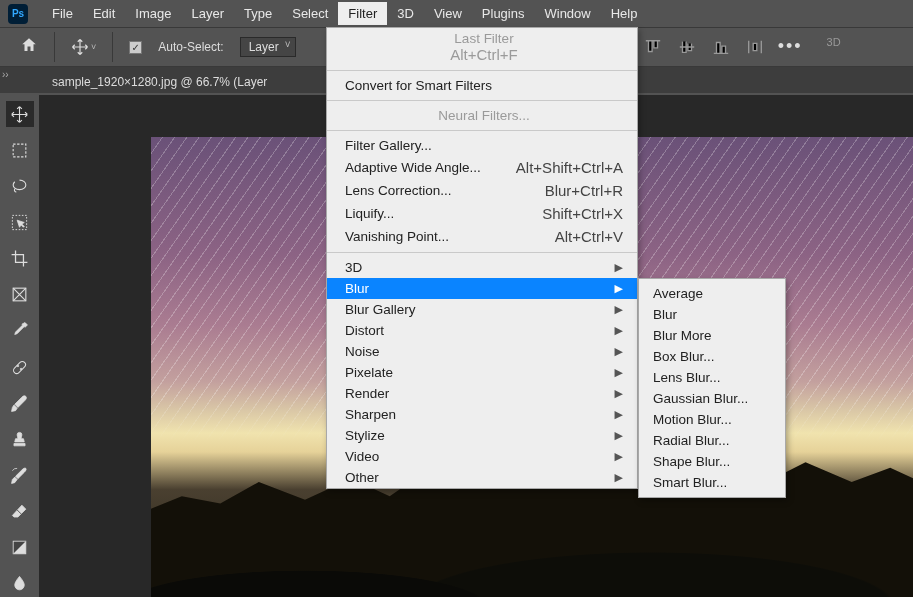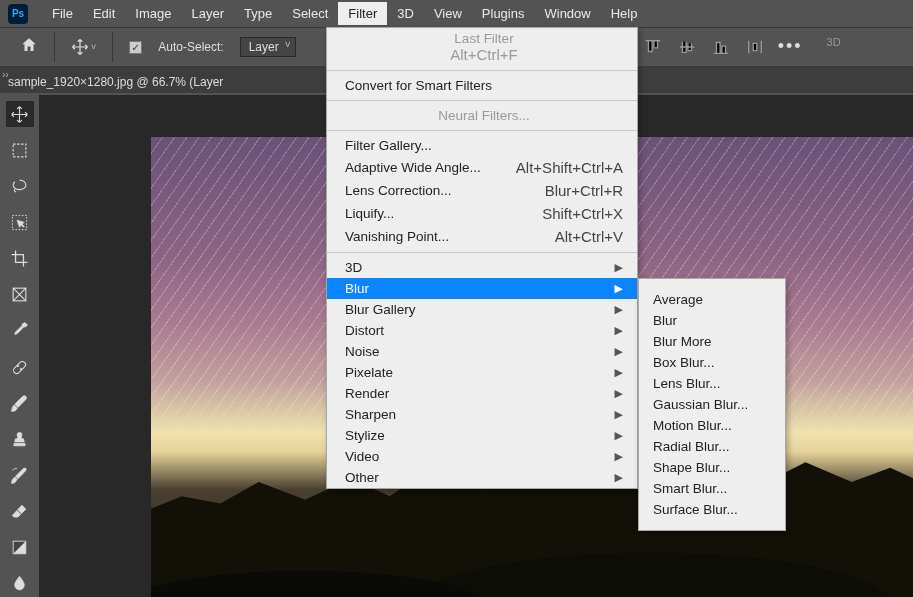--- a/index.html
+++ b/index.html
@@ -21,21 +21,21 @@
   .layer-sel { background: #454545; color: #ddd; border: 1px solid #2a2a2a; font-size: 12px; padding: 2px 16px 2px 8px; position:relative;}
   .layer-sel::after{content:"˅"; position:absolute; right:4px; top:1px; color:#bbb; font-size:10px;}
 
   .align-group { display:flex; gap:12px; margin-left: 330px;}
   .align-btn { width:22px; height:22px; display:flex; align-items:center; justify-content:center; }
   .align-btn svg { width:18px; height:18px; }
   .more-dots { color:#ddd; font-size:18px; letter-spacing:2px; }
   .threed { color:#999; font-size:11px; margin-left:12px;}
 
   
-  .doctab-bar { height: 26px; background: #3d3d3d; display:flex; align-items:flex-end; }
+  .doctab-bar { height: 26px; background: #3d3d3d; display:flex; align-items:flex-end; padding-left: 44px;}
   .doctab-handle { position:absolute; left:2px; top:69px; color:#aaa; font-size:10px;}
   .doctab { color:#ddd; font-size:12px; padding: 4px 8px; }
 
   
   .toolbar { position:absolute; left:0; top:95px; width:39px; bottom:0; background:#535353; display:flex; flex-direction:column; align-items:center; gap:10px; padding-top:6px;}
   .tool { width:28px; height:28px; display:flex; align-items:center; justify-content:center; color:#ddd; position:relative;}
   .tool.active { background:#2a2a2a; }
   .tool svg { width:19px; height:19px; fill:#ddd; stroke:#ddd; }
 
   
@@ -62,21 +62,21 @@
   .dropdown { position:absolute; left:326px; top:27px; width:312px; background:#eeeeee; border:1px solid #a8a8a8; box-shadow:2px 3px 6px rgba(0,0,0,0.3);}
   .dd-item { display:flex; align-items:center; justify-content:space-between; padding: 3px 14px 3px 18px; font-size:13.5px; color:#222; cursor:default;}
   .dd-item.disabled { color:#9a9a9a;flex-direction:column;}
   .dd-item .shortcut { color:#444; font-size:15px;}
   .dd-item.disabled .shortcut { color:#9a9a9a;}
   .dd-item.hl { background:#0a84ff; color:#fff;}
   .dd-item.hl .sub-arrow{ color:#fff;}
   .dd-sep { height:1px; background:#c9c9c9; margin:4px 0;}
   .sub-arrow { font-size:11px; color:#555; margin-left:auto; padding-left:10px;}
 
-  .submenu { position:absolute; left:638px; top:278px; width:148px; background:#eeeeee; border:1px solid #a8a8a8; box-shadow:2px 3px 6px rgba(0,0,0,0.3); padding:10px 0;}
+  .submenu { position:absolute; left:638px; top:278px; width:148px; background:#eeeeee; border:1px solid #a8a8a8; box-shadow:2px 3px 6px rgba(0,0,0,0.3); padding:4px 0;}
   .sm-item { padding:3px 14px; font-size:13.5px; color:#222; cursor:default;}
 
 </style>
 </head>
 <body>
 
 <div class="menubar">
   <div class="ps-logo">Ps</div>
   <div class="menu-item">File</div>
   <div class="menu-item">Edit</div>
@@ -311,14 +311,13 @@
   <div class="sm-item">Average</div>
   <div class="sm-item">Blur</div>
   <div class="sm-item">Blur More</div>
   <div class="sm-item">Box Blur...</div>
   <div class="sm-item">Lens Blur...</div>
   <div class="sm-item">Gaussian Blur...</div>
   <div class="sm-item">Motion Blur...</div>
   <div class="sm-item">Radial Blur...</div>
   <div class="sm-item">Shape Blur...</div>
   <div class="sm-item">Smart Blur...</div>
-  <div class="sm-item">Surface Blur...</div>
 </div>
 
 </body></html>

